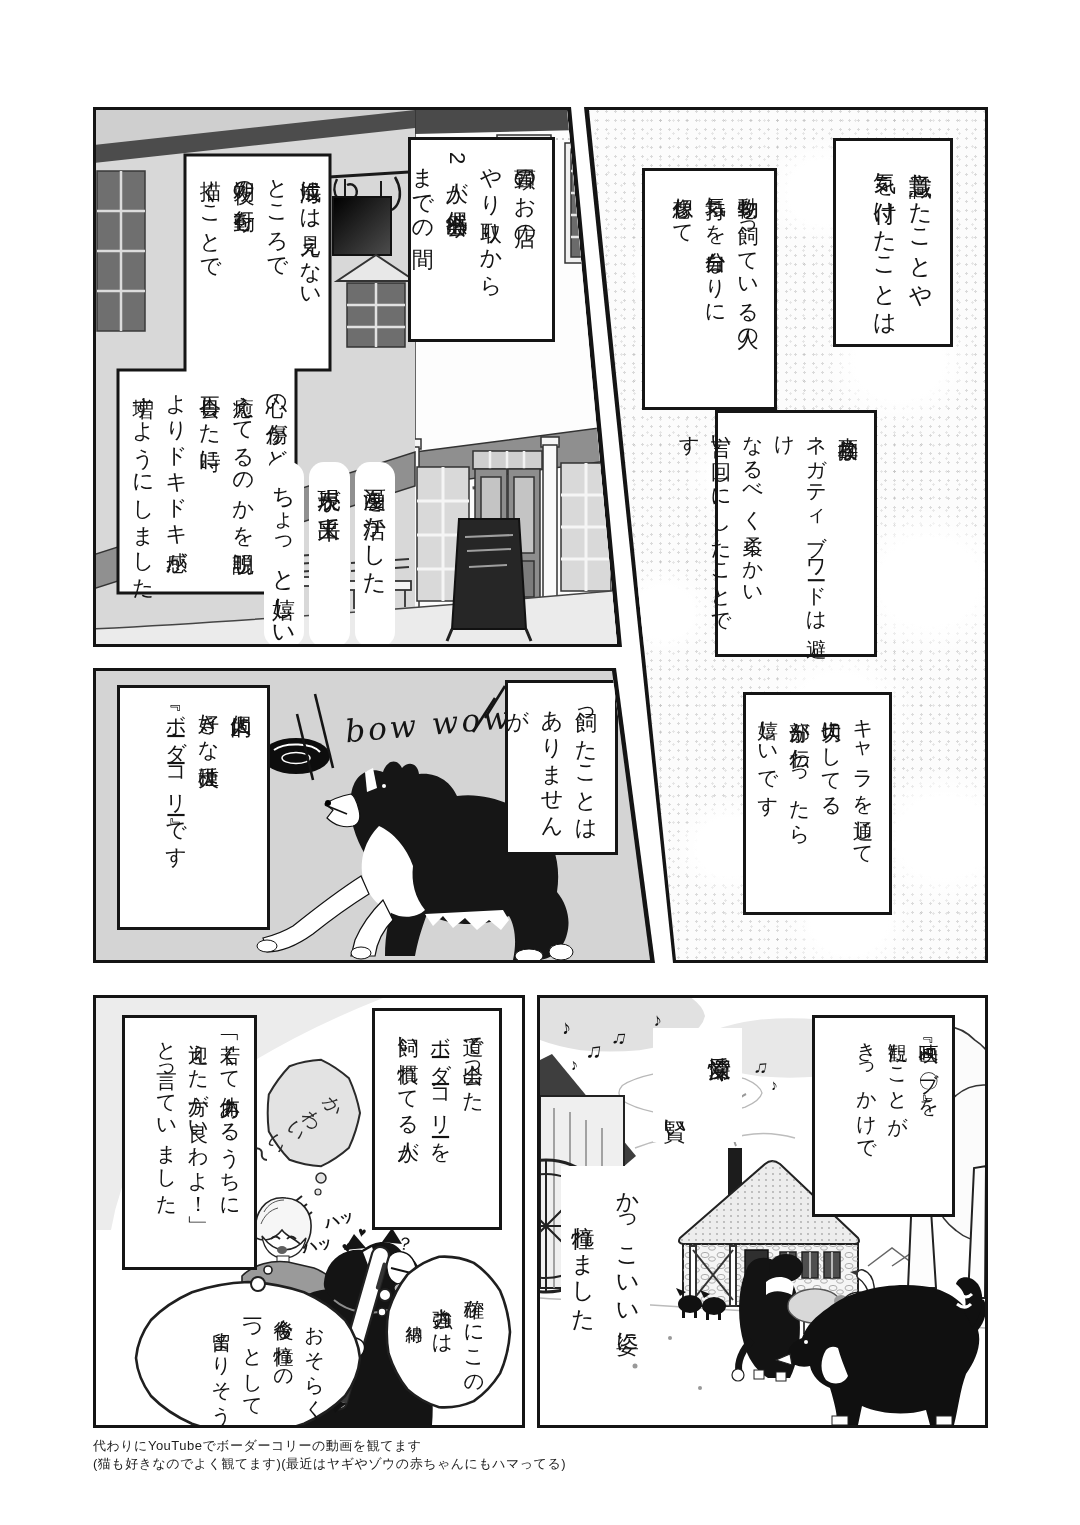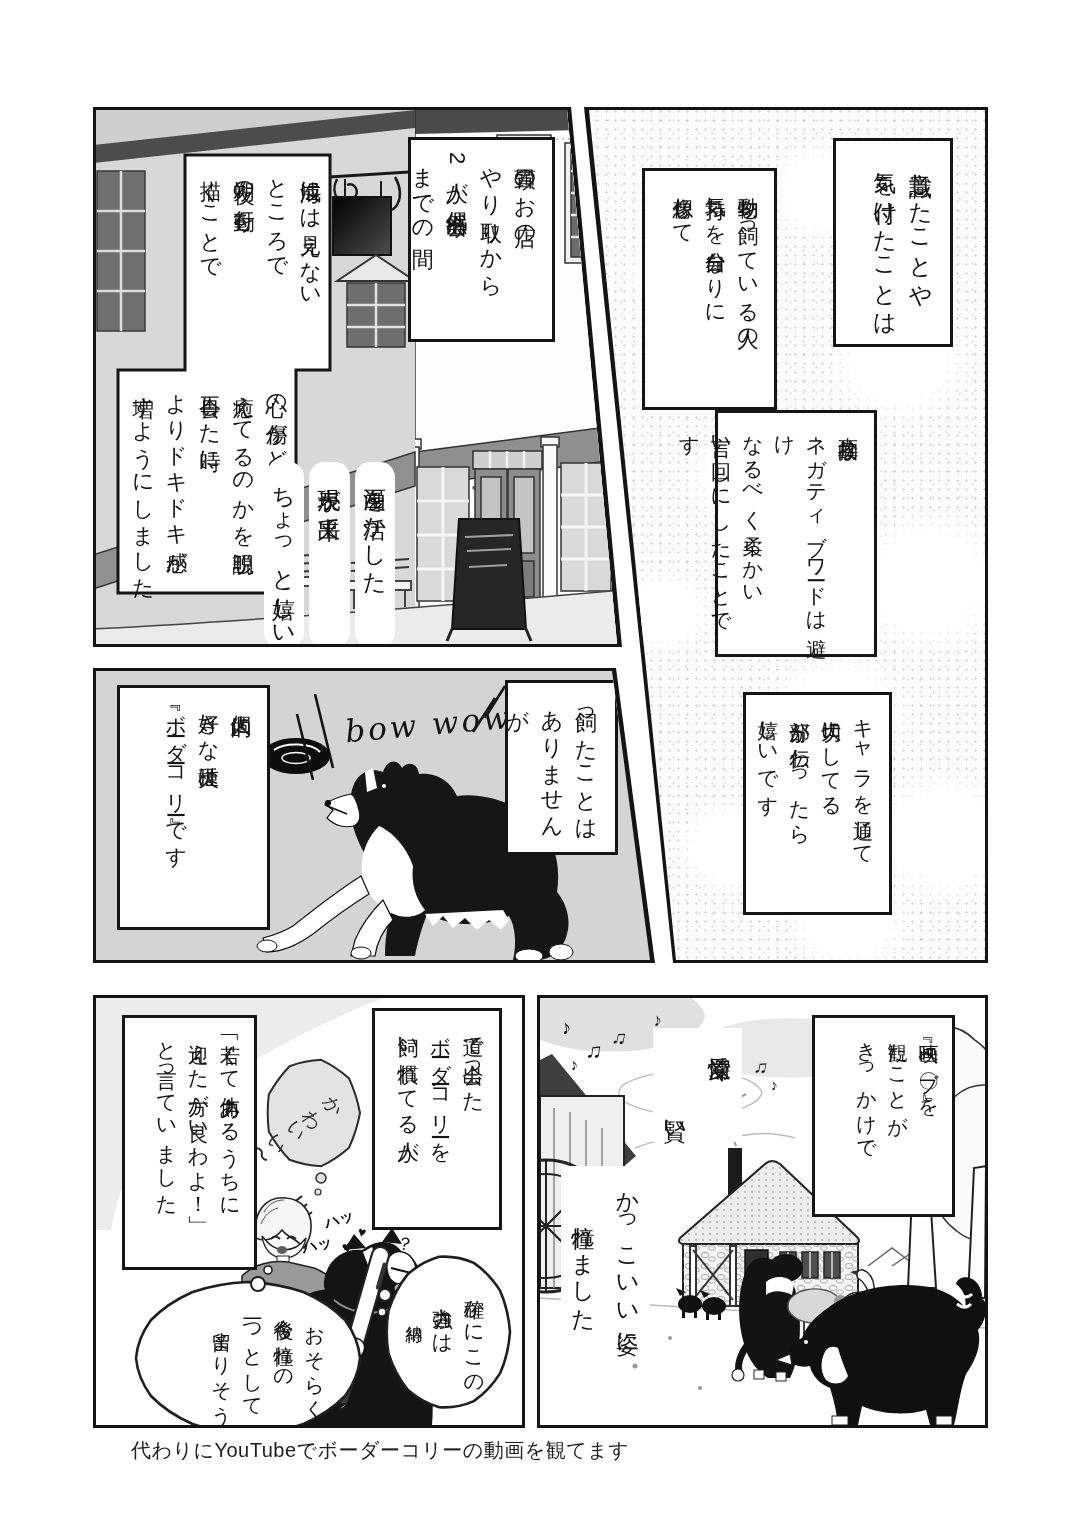--- a/index.html
+++ b/index.html
@@ -13,21 +13,21 @@
   .wbox{background:#fff;border:3px solid #151515;box-sizing:border-box;}
   .blob{position:absolute;border-radius:50%;
         background:radial-gradient(closest-side,#ffffff 58%,rgba(255,255,255,0));}
   .speck{background-color:#fcfcfc;
      background-image:radial-gradient(rgba(80,80,80,.20) 1px, transparent 1.3px),
                       radial-gradient(rgba(110,110,110,.15) 1px, transparent 1.3px);
      background-size:9px 9px,13px 13px;background-position:0 0,5px 7px;}
   .sfx{position:absolute;color:#141414;}
   .note-pill>div{background:#fff;border-radius:15px;padding:9px 3px;margin-left:5px;line-height:1.5;}
   .whline>div{background:#fff;padding:10px 5px;line-height:1.5;}
-  .caption{position:absolute;left:93px;top:1437px;font-size:20px;line-height:1.38;color:#1c1c1c;letter-spacing:.5px;margin-left:38px;}
+  .caption{position:absolute;left:93px;top:1437px;font-size:13px;line-height:1.38;color:#1c1c1c;letter-spacing:.5px;}
   svg{display:block;position:absolute;}
   .musnote{position:absolute;color:#121212;}
 </style>
 </head>
 <body>
 
 <div class="page">
 
   <div class="panel" style="left:93px;top:107px;width:530px;height:540px;">
     <div class="pfill" style="background:#141414;clip-path:polygon(0 0,478px 0,529px 540px,0 540px);"></div>
@@ -468,15 +468,16 @@
     </div>
 
     <div class="vt whline" style="left:30px;top:168px;width:80px;font-size:23px;">
       <div>かっこいい姿に</div>
       <div style="padding-top:42px;">憧れました</div>
     </div>
   </div>
 
   <div class="caption">
     <div>代わりにYouTubeでボーダーコリーの動画を観てます</div>
+    <div>(猫も好きなのでよく観てます)(最近はヤギやゾウの赤ちゃんにもハマってる)</div>
   </div>
 
 </div>
 
 </body></html>

